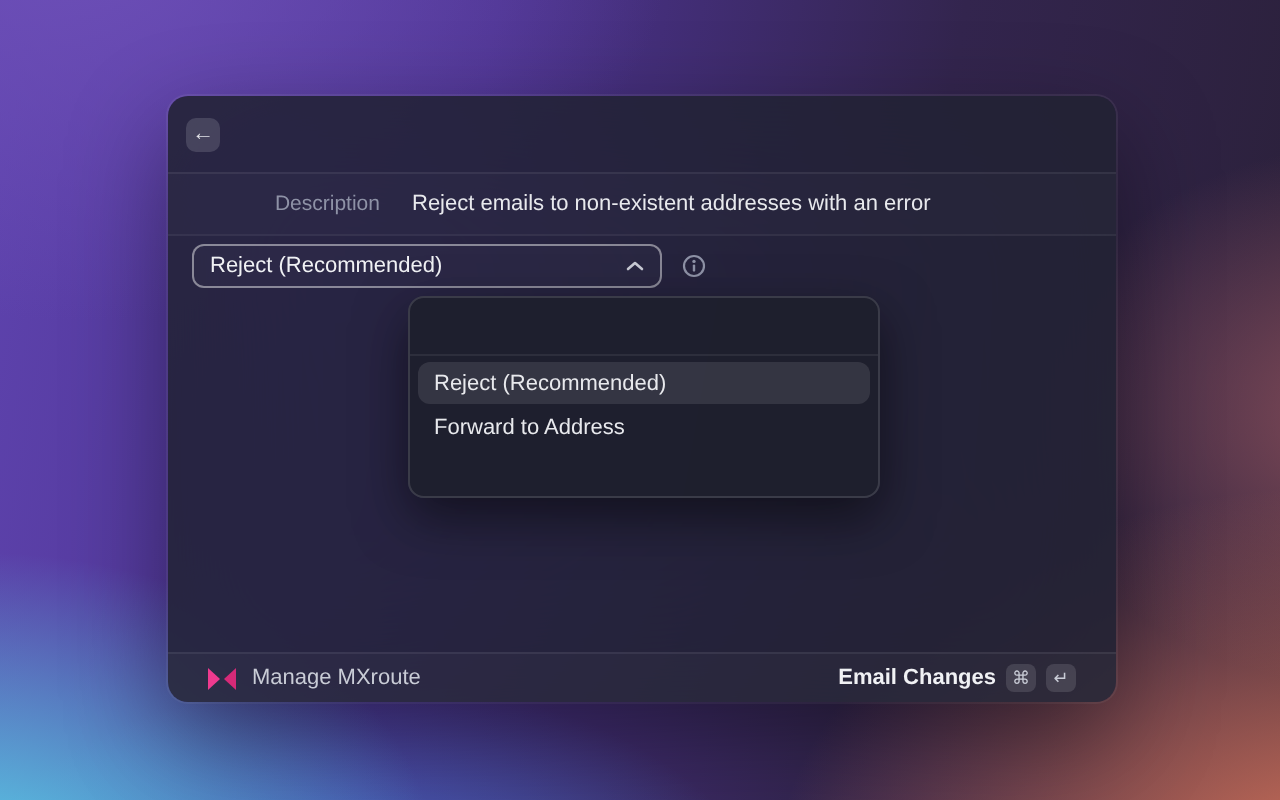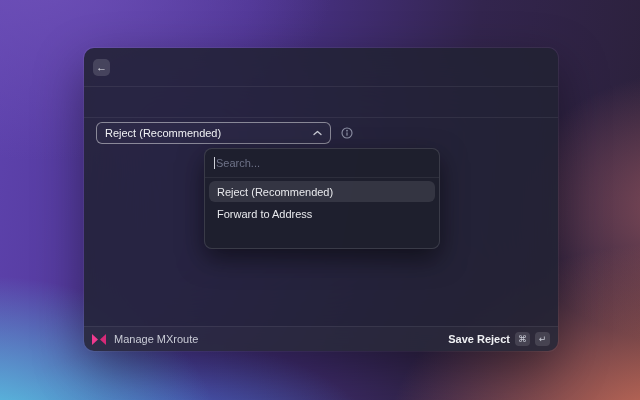--- a/index.html
+++ b/index.html
@@ -74,21 +74,21 @@
     height:21px;display:flex;align-items:center;padding:0 8px;border-radius:6px;
     color:#e8e9ed;cursor:pointer;margin-bottom:1px;
   }
   .opt.sel{background:rgba(255,255,255,.10);}
   
   .ftr{
     position:absolute;left:0;right:0;bottom:0;height:25px;
     border-top:1px solid rgba(255,255,255,.07);
     background:rgba(255,255,255,.025);
     border-radius:0 0 10px 10px;
-    display:flex;align-items:center;padding:0 8px;box-sizing:border-box;
+    display:flex;align-items:center;padding:0 20px;box-sizing:border-box;
   }
   .ftr .app{margin-left:8px;color:#c9ccd6;}
   .ftr .spacer{flex:1;}
   .save{color:#f0f1f4;font-weight:bold;cursor:pointer;}
   .key{
     width:15px;height:14px;margin-left:5px;border-radius:4px;
     background:rgba(255,255,255,.12);color:#c9ccd6;
     display:flex;align-items:center;justify-content:center;
     font-size:9px;line-height:1;
   }
@@ -100,20 +100,24 @@
 
 <div class="window">
 
   <div class="hdr">
     <div class="back-btn">
       <span>←</span>
     </div>
   </div>
   <div class="hairline" style="top:38px"></div>
 
+  <div class="row row-desc">
+    <div class="lbl">Description</div>
+    <div class="val">Reject emails to non-existent addresses with an error</div>
+  </div>
   <div class="hairline" style="top:69px"></div>
 
   <div class="row row-catch">
     <div class="select">
       <span class="sel-txt">Reject (Recommended)</span>
       <span style="display:flex;">
         <svg width="9" height="6" viewBox="0 0 9 6">
             <path d="M1 4.5 L4.5 1.5 L8 4.5" fill="none" stroke="#c8cad4" stroke-width="1.3" stroke-linecap="round" stroke-linejoin="round"></path>
           </svg>
       </span>
@@ -121,38 +125,34 @@
     <span class="info">
       <svg width="12" height="12" viewBox="0 0 12 12">
         <circle cx="6" cy="6" r="5" fill="none" stroke="#8e92a6" stroke-width="1.1"></circle>
         <circle cx="6" cy="3.7" r="0.85" fill="#8e92a6"></circle>
         <rect x="5.4" y="5.2" width="1.2" height="3.6" rx="0.6" fill="#8e92a6"></rect>
       </svg>
     </span>
   </div>
 
   <div class="panel">
-    <div class="search-wrap">
-      <div class="caret"></div>
-      <input class="search-input" type="text" placeholder="Search..." style="">
-    </div>
     <div class="hairline"></div>
     <div class="opts">
       <div class="opt sel">Reject (Recommended)</div>
       <div class="opt">Forward to Address</div>
     </div>
   </div>
 
   <div class="ftr">
     <span style="display:flex;">
       <svg width="14" height="11" viewBox="0 0 14 11">
         <polygon points="0,0 6,5.5 0,11" fill="#ef3a8f"></polygon>
         <polygon points="14,0 8,5.5 14,11" fill="#d62a78"></polygon>
       </svg>
     </span>
     <span class="app">Manage MXroute</span>
     <span class="spacer"></span>
-    <span class="save">Save Reject</span>
+    <span class="save">Email Changes</span>
     <span class="key">⌘</span>
     <span class="key">↵</span>
   </div>
 
 </div>
 
 </body></html>

